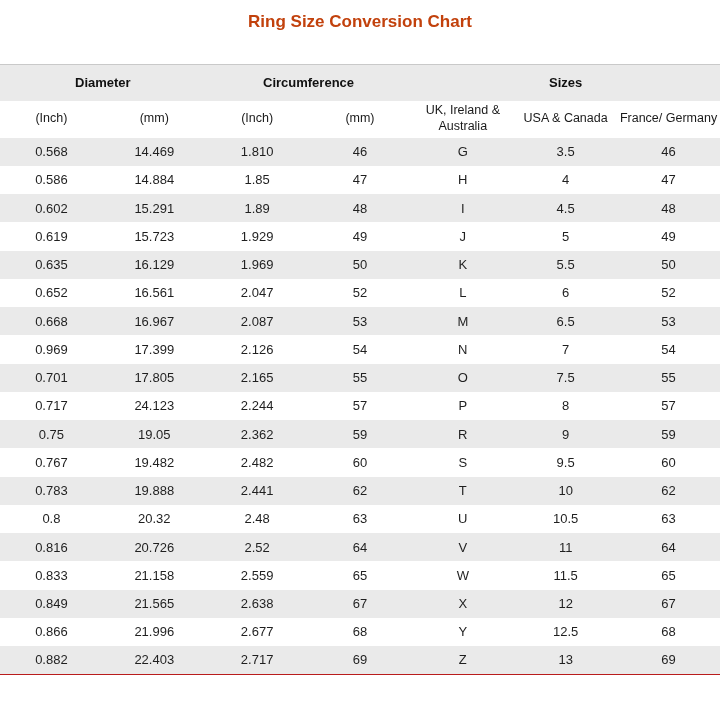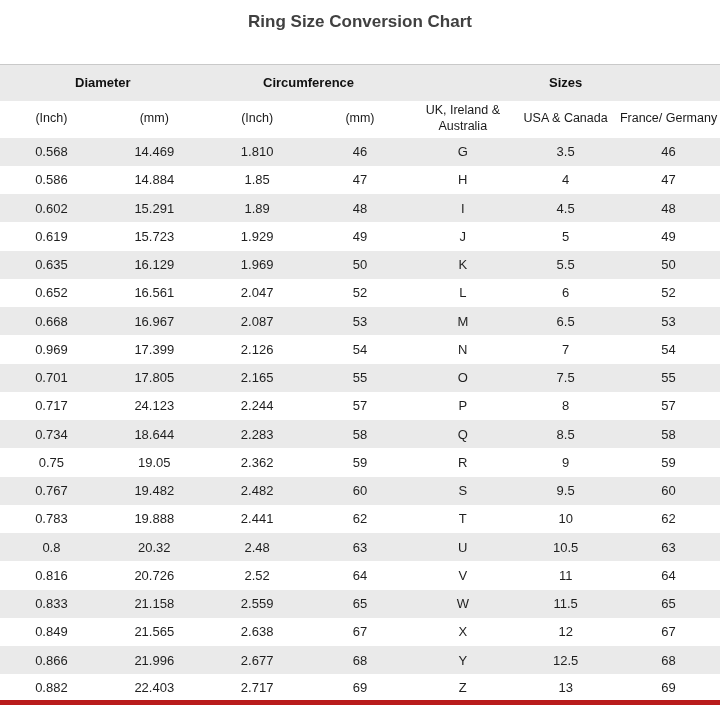--- a/index.html
+++ b/index.html
@@ -18,21 +18,21 @@
     position: relative;
   }
   .chart-title {
     margin: 0;
     padding-top: 12px;
     height: 20px;
     line-height: 20px;
     text-align: center;
     font-size: 17px;
     font-weight: bold;
-    color: #404040;
+    color: #c2410c;
   }
   table.ring-table {
     width: 720px;
     border-collapse: collapse;
     table-layout: fixed;
     margin-top: 32px;
     border-top: 1px solid #c9c9c9;
   }
   table.ring-table th, table.ring-table td {
     padding: 0 2px;
@@ -61,21 +61,21 @@
   }
   tbody tr {
     height: 28.25px;
     background: #ffffff;
     margin-top: 8px;
   }
   tbody tr:nth-child(odd) {
     background: #eaeaea;
   }
   tbody tr:last-child {
-    border-bottom: 5px solid #b91c1c;
+    border-bottom: 1px solid #b91c1c;
     border-radius: 9px;
   }
   tbody td {
     font-size: 13px;
     color: #1f1f1f;
   }
 </style>
 </head>
 <body>
 
@@ -184,29 +184,20 @@
         <tr>
           <td>0.717</td>
           <td>24.123</td>
           <td>2.244</td>
           <td>57</td>
           <td>P</td>
           <td>8</td>
           <td>57</td>
         </tr>
         <tr>
-          <td>0.734</td>
-          <td>18.644</td>
-          <td>2.283</td>
-          <td>58</td>
-          <td>Q</td>
-          <td>8.5</td>
-          <td>58</td>
-        </tr>
-        <tr>
           <td>0.75</td>
           <td>19.05</td>
           <td>2.362</td>
           <td>59</td>
           <td>R</td>
           <td>9</td>
           <td>59</td>
         </tr>
         <tr>
           <td>0.767</td>

